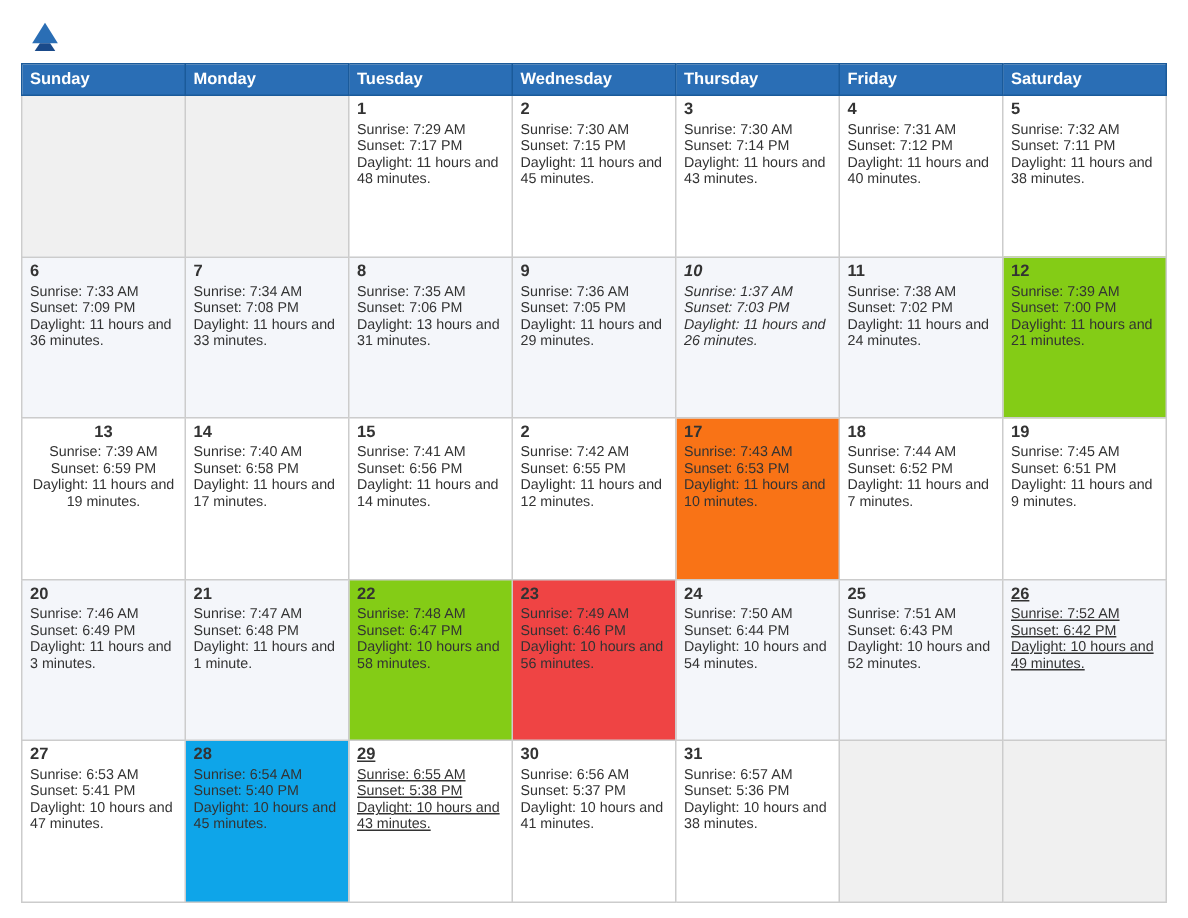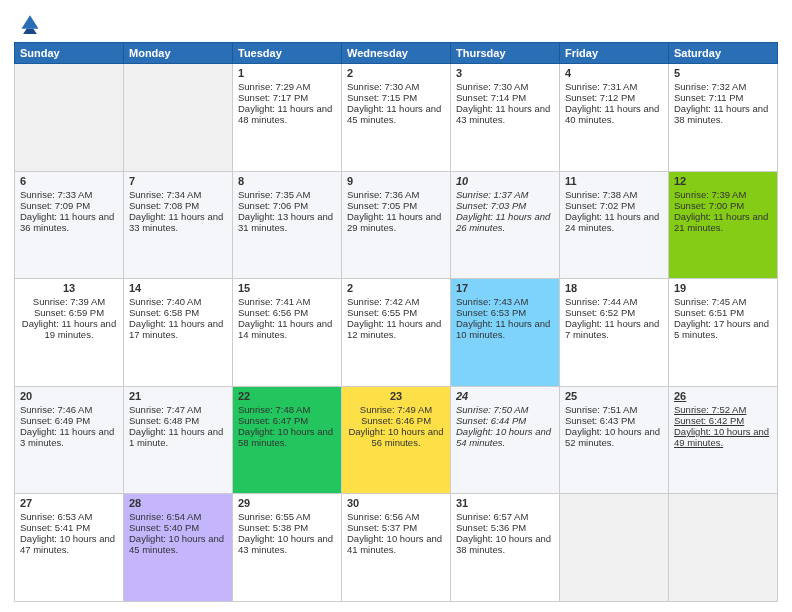--- a/index.html
+++ b/index.html
@@ -226,65 +226,65 @@
             <div>Sunrise: 7:41 AM</div>
             <div>Sunset: 6:56 PM</div>
             <div>Daylight: 11 hours and 14 minutes.</div>
           </td>
           <td style="background: rgb(255, 255, 255);">
             <span class="day-num">2</span>
             <div>Sunrise: 7:42 AM</div>
             <div>Sunset: 6:55 PM</div>
             <div>Daylight: 11 hours and 12 minutes.</div>
           </td>
-          <td style="background: #7dd3fc;">
+          <td style="background: #f97316;">
             <span class="day-num">17</span>
             <div>Sunrise: 7:43 AM</div>
             <div>Sunset: 6:53 PM</div>
             <div>Daylight: 11 hours and 10 minutes.</div>
           </td>
           <td style="background: rgb(255, 255, 255);">
             <span class="day-num">18</span>
             <div>Sunrise: 7:44 AM</div>
             <div>Sunset: 6:52 PM</div>
             <div>Daylight: 11 hours and 7 minutes.</div>
           </td>
           <td style="background: rgb(255, 255, 255);">
             <span class="day-num">19</span>
             <div>Sunrise: 7:45 AM</div>
             <div>Sunset: 6:51 PM</div>
-            <div>Daylight: 17 hours and 5 minutes.</div>
+            <div>Daylight: 11 hours and 9 minutes.</div>
           </td>
         </tr>
         <tr>
           <td style="background: rgb(244, 246, 250);">
             <span class="day-num">20</span>
             <div>Sunrise: 7:46 AM</div>
             <div>Sunset: 6:49 PM</div>
             <div>Daylight: 11 hours and 3 minutes.</div>
           </td>
           <td style="background: rgb(244, 246, 250);">
             <span class="day-num">21</span>
             <div>Sunrise: 7:47 AM</div>
             <div>Sunset: 6:48 PM</div>
             <div>Daylight: 11 hours and 1 minute.</div>
           </td>
-          <td style="background: #22c55e;">
+          <td style="background: #84cc16;">
             <span class="day-num">22</span>
             <div>Sunrise: 7:48 AM</div>
             <div>Sunset: 6:47 PM</div>
             <div>Daylight: 10 hours and 58 minutes.</div>
           </td>
-          <td style="background: #fde047; text-align: center;">
+          <td style="background: #ef4444;">
             <span class="day-num">23</span>
             <div>Sunrise: 7:49 AM</div>
             <div>Sunset: 6:46 PM</div>
             <div>Daylight: 10 hours and 56 minutes.</div>
           </td>
-          <td style="background: rgb(244, 246, 250); font-style: italic;">
+          <td style="background: rgb(244, 246, 250);">
             <span class="day-num">24</span>
             <div>Sunrise: 7:50 AM</div>
             <div>Sunset: 6:44 PM</div>
             <div>Daylight: 10 hours and 54 minutes.</div>
           </td>
           <td style="background: rgb(244, 246, 250);">
             <span class="day-num">25</span>
             <div>Sunrise: 7:51 AM</div>
             <div>Sunset: 6:43 PM</div>
             <div>Daylight: 10 hours and 52 minutes.</div>
@@ -296,27 +296,27 @@
             <div>Daylight: 10 hours and 49 minutes.</div>
           </td>
         </tr>
         <tr>
           <td style="background: rgb(255, 255, 255);">
             <span class="day-num">27</span>
             <div>Sunrise: 6:53 AM</div>
             <div>Sunset: 5:41 PM</div>
             <div>Daylight: 10 hours and 47 minutes.</div>
           </td>
-          <td style="background: #c4b5fd;">
+          <td style="background: #0ea5e9;">
             <span class="day-num">28</span>
             <div>Sunrise: 6:54 AM</div>
             <div>Sunset: 5:40 PM</div>
             <div>Daylight: 10 hours and 45 minutes.</div>
           </td>
-          <td style="background: rgb(255, 255, 255);">
+          <td style="background: rgb(255, 255, 255); text-decoration: underline;">
             <span class="day-num">29</span>
             <div>Sunrise: 6:55 AM</div>
             <div>Sunset: 5:38 PM</div>
             <div>Daylight: 10 hours and 43 minutes.</div>
           </td>
           <td style="background: rgb(255, 255, 255);">
             <span class="day-num">30</span>
             <div>Sunrise: 6:56 AM</div>
             <div>Sunset: 5:37 PM</div>
             <div>Daylight: 10 hours and 41 minutes.</div>

